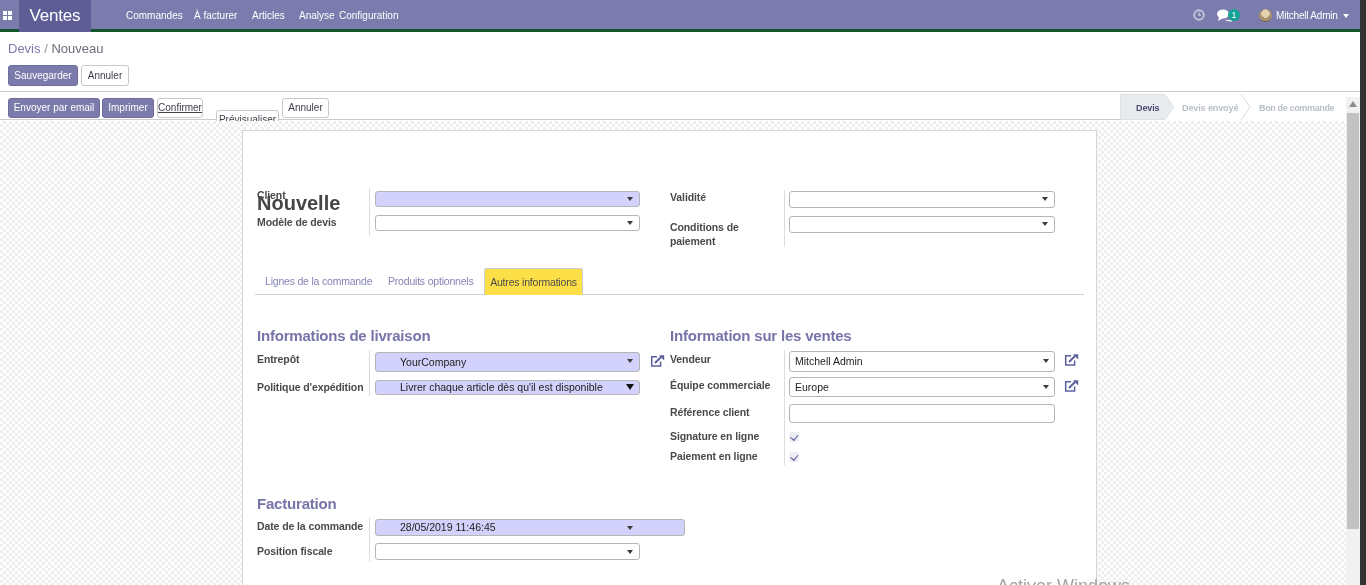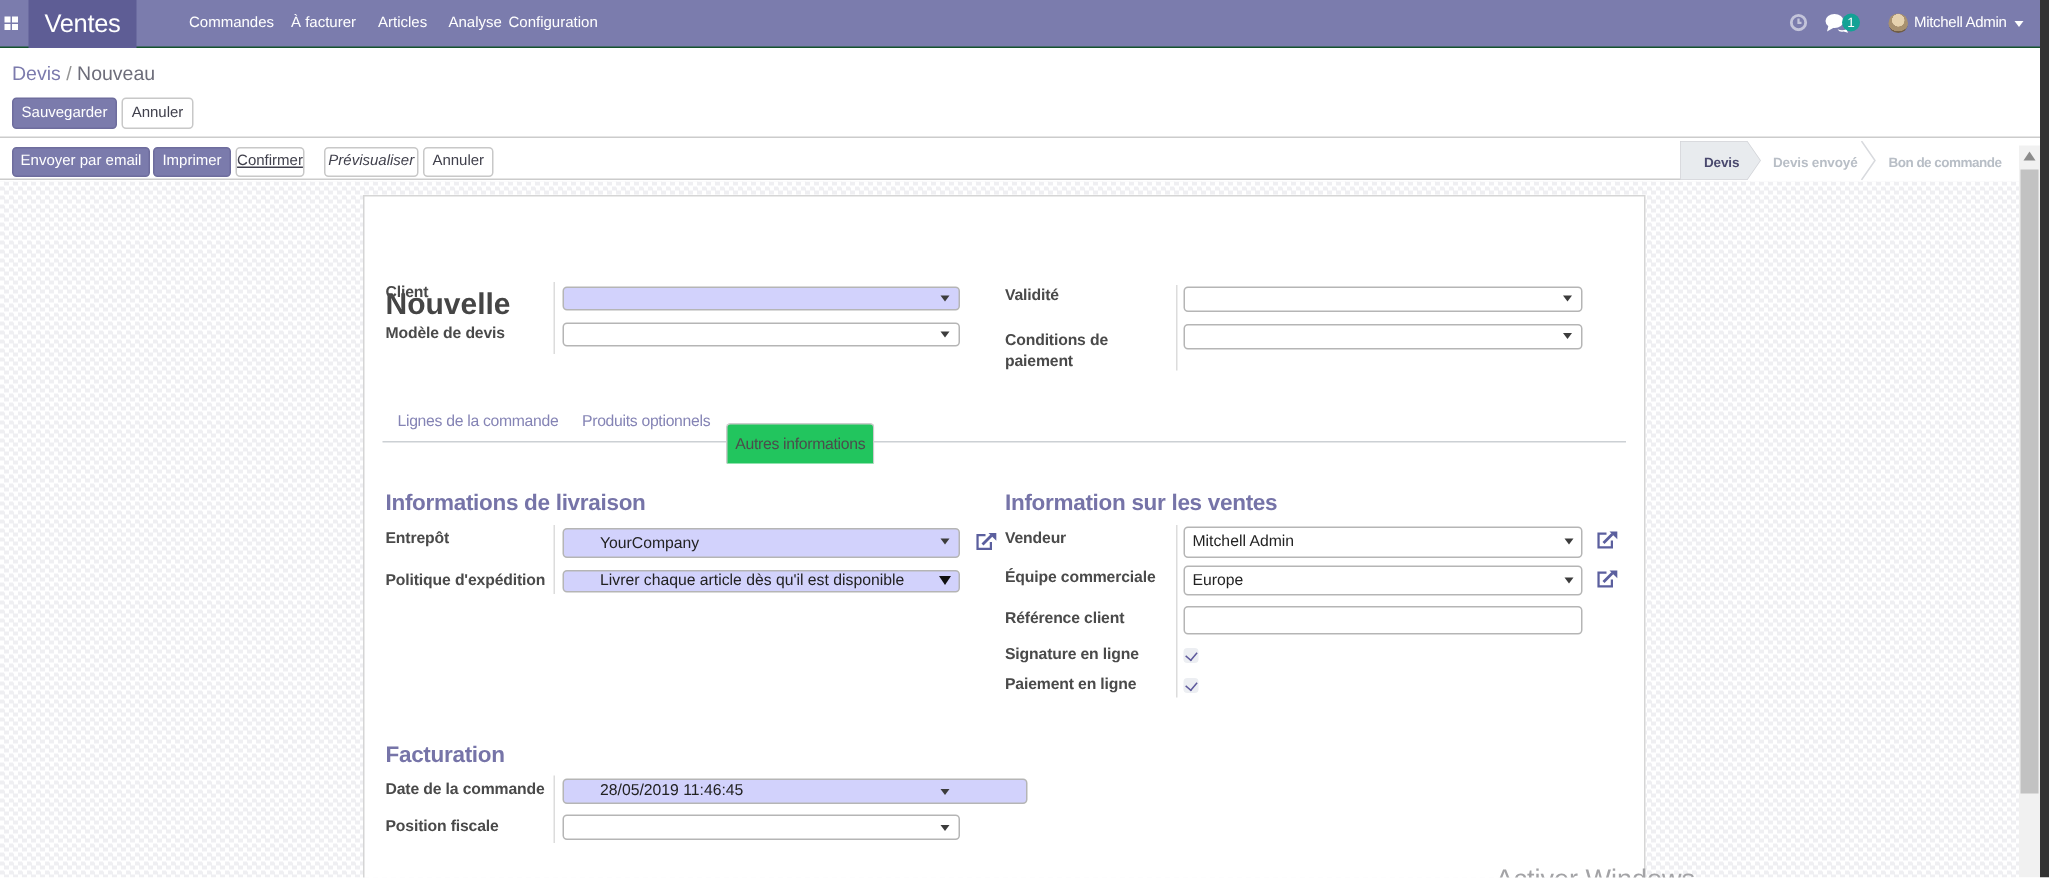--- a/index.html
+++ b/index.html
@@ -1,21 +1,21 @@
 <!DOCTYPE html>
 <html><head>
 <meta charset="utf-8">
 <style>
 * { margin:0; padding:0; box-sizing:border-box; }
 html,body { width:1366px; height:585px; overflow:hidden; }
 body { font-family:"Liberation Sans", sans-serif; position:relative; background:#fff; }
 .abs { position:absolute; }
 
 
-#navbar { left:0; top:0; width:1360px; height:32px; background:#7b7cad; border-bottom:1px solid #14532d; }
+#navbar { left:0; top:0; width:1360px; height:32px; background:#7b7cad; border-bottom:3px solid #14532d; }
 #brand { left:19px; top:0; width:72px; height:32px; background:#5e5d95; color:#fff;
   font-size:17px; line-height:31px; text-align:center; letter-spacing:-0.2px; }
 .navitem { top:0; height:32px; line-height:32px; color:#fff; font-size:10px; }
 #appsicon { left:3px; top:11px; width:10px; height:9px; }
 #appsicon div { position:absolute; background:#fff; width:4px; height:4px; }
 .navright { color:#fff; font-size:10.5px; top:0; line-height:32px; }
 
 
 #row2 { left:0; top:32px; width:1360px; height:60px; background:#fff; border-bottom:1px solid #ccc; }
 #crumb { left:8px; top:9px; font-size:13px; color:#7c7bad; }
@@ -37,23 +37,23 @@
 .ghead { position:absolute; font-size:15px; font-weight:bold; color:#7674a8; letter-spacing:-0.2px; }
 .vline { position:absolute; width:1px; background:#dcdcdc; }
 .inp { position:absolute; border-radius:3px; font-size:10.5px; color:#222; padding:0 5px; white-space:nowrap; overflow:hidden; }
 .inp-w { background:#fff; border:1px solid #b5b5b5; }
 .inp-l { background:#d2d2fc; border:1px solid #b5b5b5;padding-left:24px; }
 .caret { position:absolute; width:0; height:0; border-left:3.5px solid transparent; border-right:3.5px solid transparent; border-top:4.5px solid #3c3c3c; }
 .extlink { position:absolute; width:13px; height:13px; }
 
 
 .tablink { position:absolute; font-size:10.5px; color:#8584b5; letter-spacing:-0.2px; }
-#tabactive { position:absolute; left:484px; top:268px; width:99px; height:27px; background:#22c55e;
+#tabactive { position:absolute; left:484px; top:268px; width:99px; height:27px; background:#fde047;
   border:1px solid #ccc; border-bottom:none; border-radius:3px 3px 0 0; font-size:10.5px; letter-spacing:-0.2px; color:#4c4c4c;
-  text-align:center; line-height:27px; z-index:2; white-space:nowrap;margin-top:14px; }
+  text-align:center; line-height:27px; z-index:2; white-space:nowrap; }
 #tabline { position:absolute; left:255px; top:294px; width:829px; height:1px; background:#ccd0d4; }
 
 
 .cbx { position:absolute; width:10px; height:10px; background:#eceef2; border:none; border-radius:2.5px; }
 .cbx:after { content:""; position:absolute; left:2.5px; top:1px; width:3.5px; height:5.5px;
   border:solid #5d589c; border-width:0 1.8px 1.8px 0; transform:rotate(40deg); }
 
 
 #sbtrack { left:1346px; top:97px; width:14px; height:488px; background:#f1f1f1; }
 #sbthumb { left:1347px; top:113px; width:12px; height:416px; background:#c2c2c2; }
@@ -96,21 +96,21 @@
 <div id="row2" class="abs">
   <div id="crumb" class="abs">Devis <span class="sep">/</span> <span class="cur">Nouveau</span></div>
   <div class="btn btn-p" style="left:8px;top:33px;width:70px;height:21px;line-height:19px;">Sauvegarder</div>
   <div class="btn btn-w" style="left:81px;top:33px;width:48px;height:21px;line-height:19px;">Annuler</div>
 </div>
 
 <div id="row3" class="abs">
   <div class="btn btn-p" style="left:8px;top:6px;width:92px;height:20px;line-height:18px;">Envoyer par email</div>
   <div class="btn btn-p" style="left:102px;top:6px;width:52px;height:20px;line-height:18px;">Imprimer</div>
   <div class="btn btn-w" style="left:157px;top:6px;width:46px;height:20px;line-height:18px;text-decoration:underline;">Confirmer</div>
-  <div class="btn btn-w" style="left:216px;top:6px;width:63px;height:20px;line-height:18px;font-style:italic;">Prévisualiser</div>
+  <div class="btn btn-w" style="left:216px;top:18px;width:63px;height:20px;line-height:18px;">Prévisualiser</div>
   <div class="btn btn-w" style="left:282px;top:6px;width:47px;height:20px;line-height:18px;">Annuler</div>
 </div>
 
 <svg class="abs" style="left:1120px;top:94px" width="226" height="26" viewBox="0 0 226 26">
   <rect x="0" y="0" width="226" height="26" fill="#fff"></rect>
   <path d="M0 0 H45 L54 13 L45 26 H0 Z" fill="#e8ebee" stroke="#d3d5d9" stroke-width="1"></path>
   <path d="M45 0 L54 13 L45 26 H121 L130 13 L121 0 Z" fill="#fff"></path>
   <path d="M121 0 L130 13 L121 26" fill="none" stroke="#d8dade" stroke-width="1"></path>
   <text x="16" y="17" font-size="9" font-weight="bold" fill="#4a496e" letter-spacing="-0.1" font-family="Liberation Sans">Devis</text>
   <text x="62" y="17" font-size="9" font-weight="bold" fill="#b8bec6" letter-spacing="-0.1" font-family="Liberation Sans">Devis envoyé</text>

